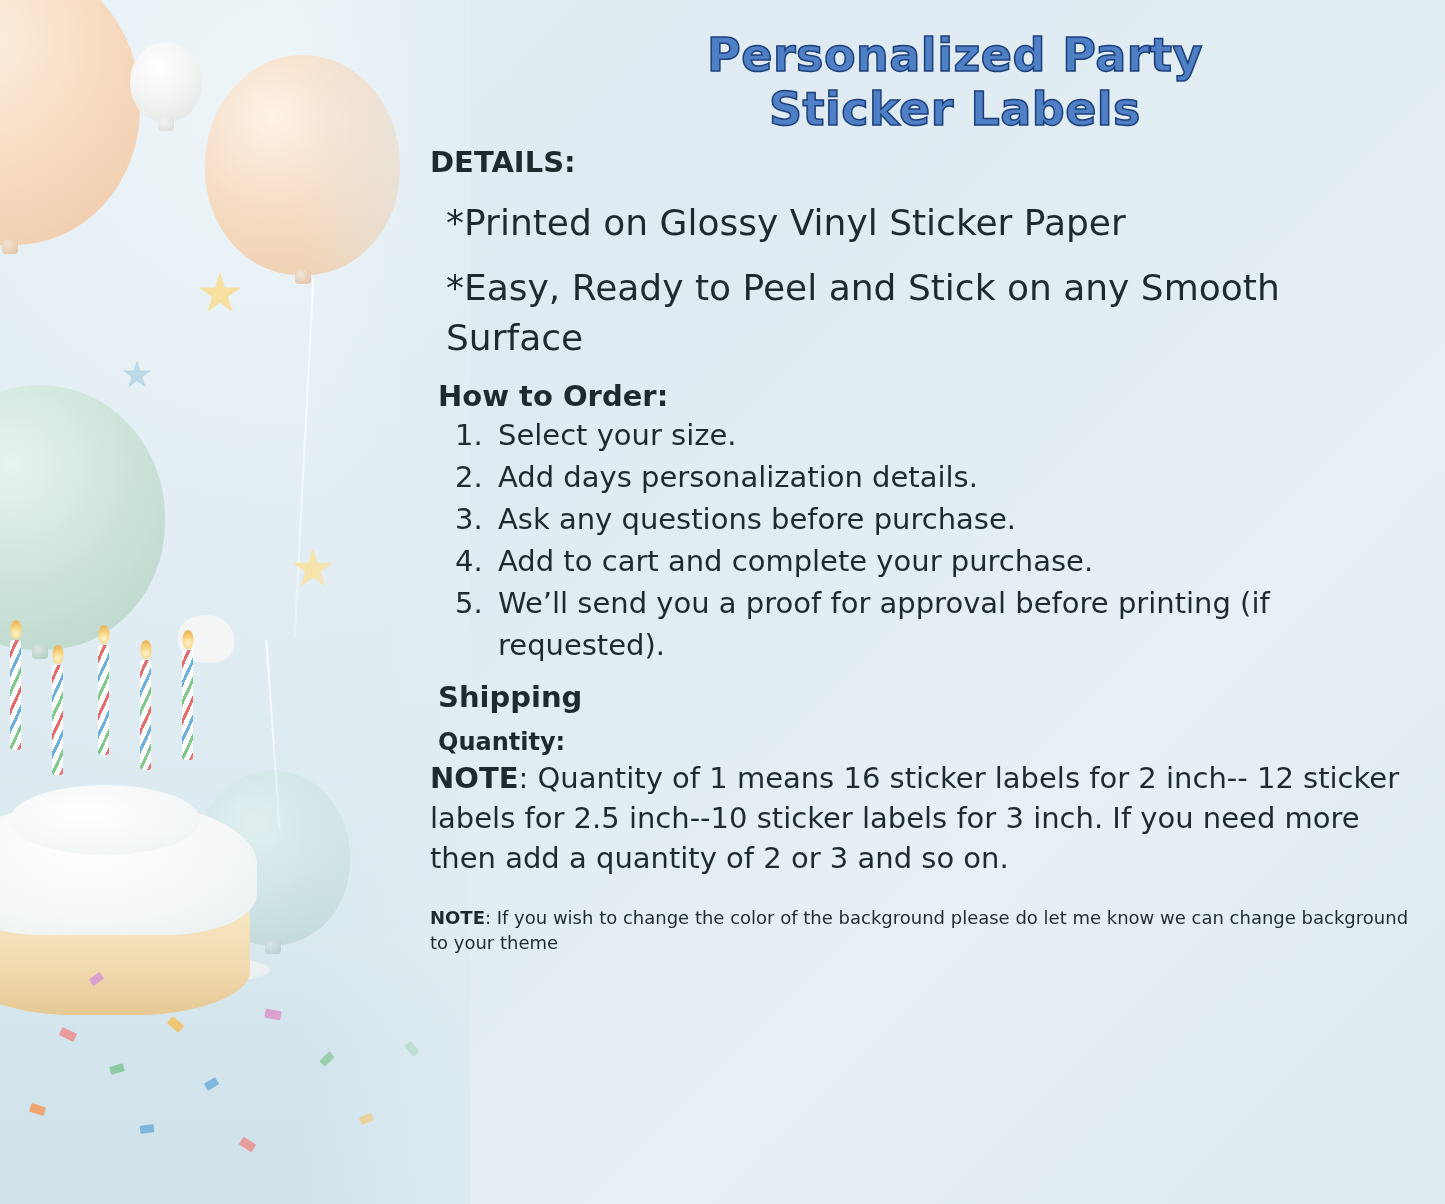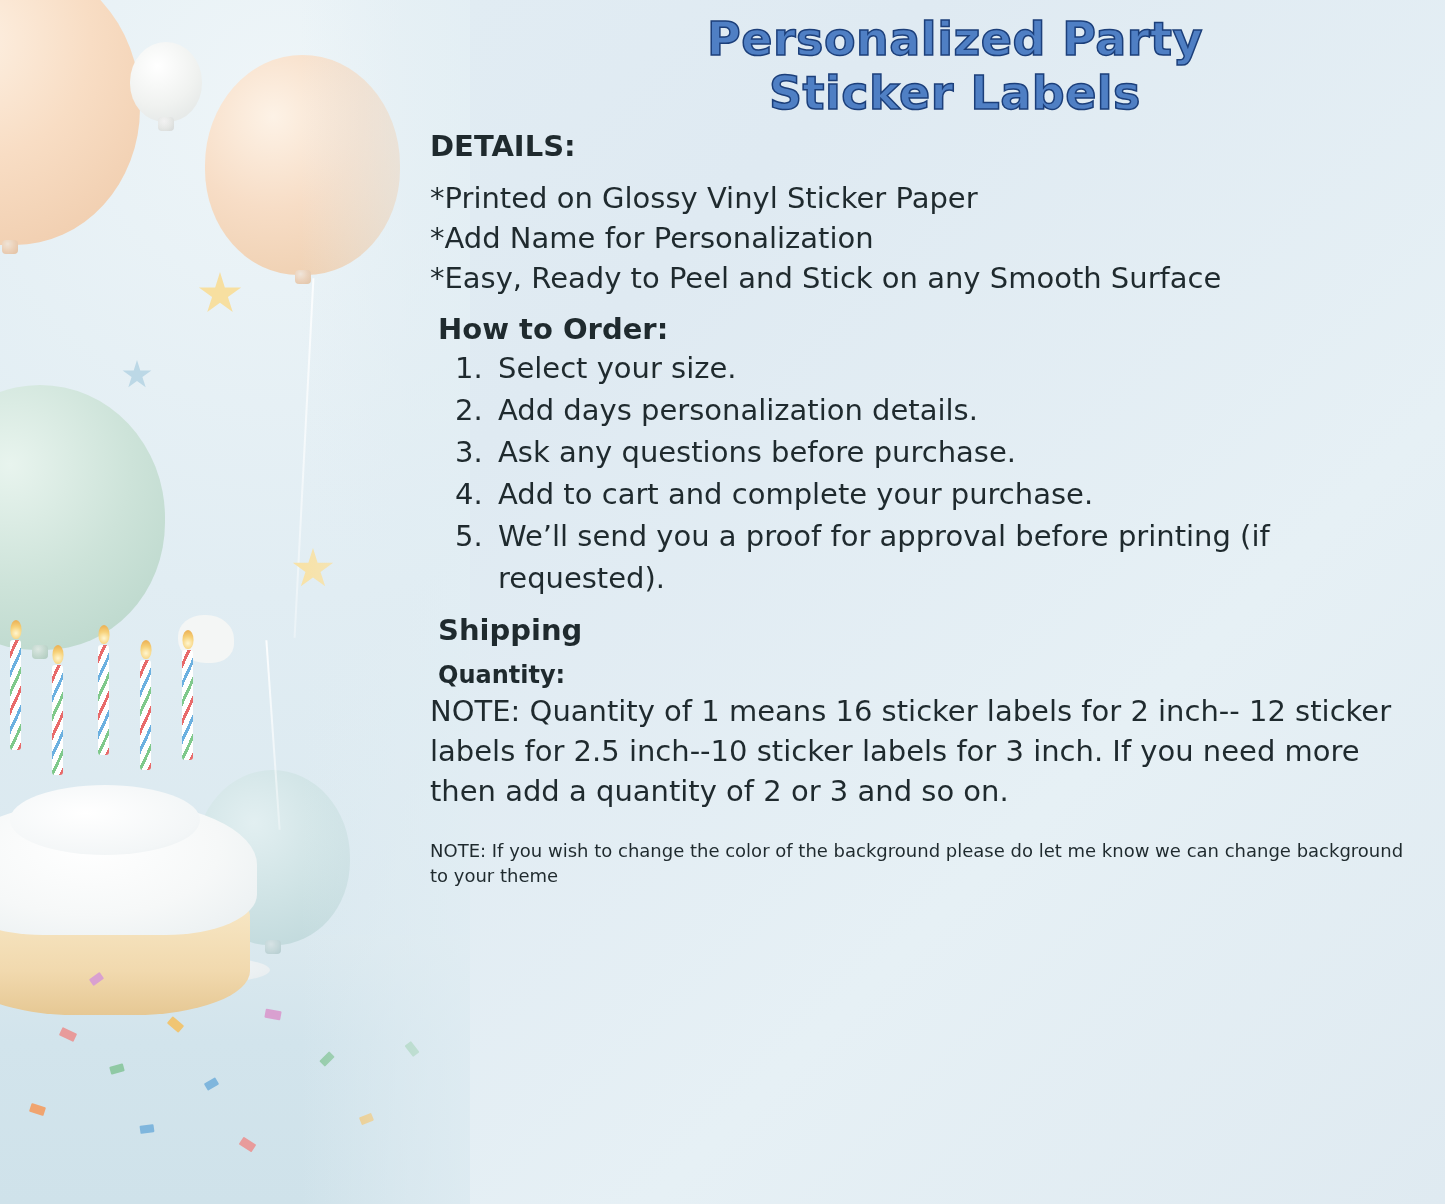--- a/index.html
+++ b/index.html
@@ -188,21 +188,21 @@
     left: 300px; top: 0;
     width: 240px; height: 1204px;
     background: linear-gradient(90deg, rgba(225,237,243,0) 0%, rgba(225,237,243,0.55) 45%, rgba(226,238,244,0.95) 100%);
     pointer-events: none;
   }
 
   
   .content {
     position: absolute;
     left: 430px;
-    top: 12px;
+    top: 28px;
     width: 990px;
     color: #1f2a2e;
   }
 
   .title {
     text-align: center;
     font-family: "DejaVu Sans", sans-serif;
     font-weight: bold;
     font-size: 46px;
     line-height: 1.18;
@@ -210,27 +210,27 @@
     color: #4f7fc4;
     -webkit-text-stroke: 1.5px #1c3f7a;
     margin: 0 0 6px 0;
     padding-left: 60px;
   }
   .title .line { display: block; }
 
   .h-bold {
     font-weight: bold;
     font-size: 29px;
-    margin: 4px 0 12px 0;
+    margin: 4px 0 4px 0;
     line-height: 1.35;
   }
   .p-line {
-    font-size: 29px;
+    font-size: 36px;
     line-height: 1.38;
-    margin: 0;
+    margin: 16px;
   }
 
   .section-head {
     font-weight: bold;
     font-size: 29px;
     margin: 14px 0 2px 8px;
   }
 
   ol.steps {
     margin: 0 0 0 26px;
@@ -258,21 +258,21 @@
   .qty-head {
     font-weight: bold;
     font-size: 24px;
     margin: 14px 0 2px 8px;
   }
   .note {
     font-size: 29px;
     line-height: 1.38;
     margin: 0;
   }
-  .note b { font-weight: normal; }
+  .note b { font-weight: bold; }
   .note2 {
     font-size: 18px;
     line-height: 1.38;
     margin: 28px 0 0 0;
   }
 </style>
 </head>
 <body>
 
 <div id="page">
@@ -324,21 +324,20 @@
 
   <div class="content">
 
     <div class="title">
       <span class="line">Personalized Party</span>
       <span class="line">Sticker Labels</span>
     </div>
 
     <div class="h-bold">DETAILS:</div>
     <p class="p-line">*Printed on Glossy Vinyl Sticker Paper</p>
-    <p class="p-line">*Add Name  for Personalization</p>
     <p class="p-line">*Easy, Ready to Peel and Stick on any Smooth Surface</p>
 
     <div class="section-head">How to Order:</div>
     <ol class="steps">
       <li>Select your size.</li>
       <li>Add days personalization details.</li>
       <li>Ask any questions before purchase.</li>
       <li>Add to cart and complete your purchase.</li>
       <li>We’ll send you a proof for approval before printing (if requested).</li>
     </ol>

